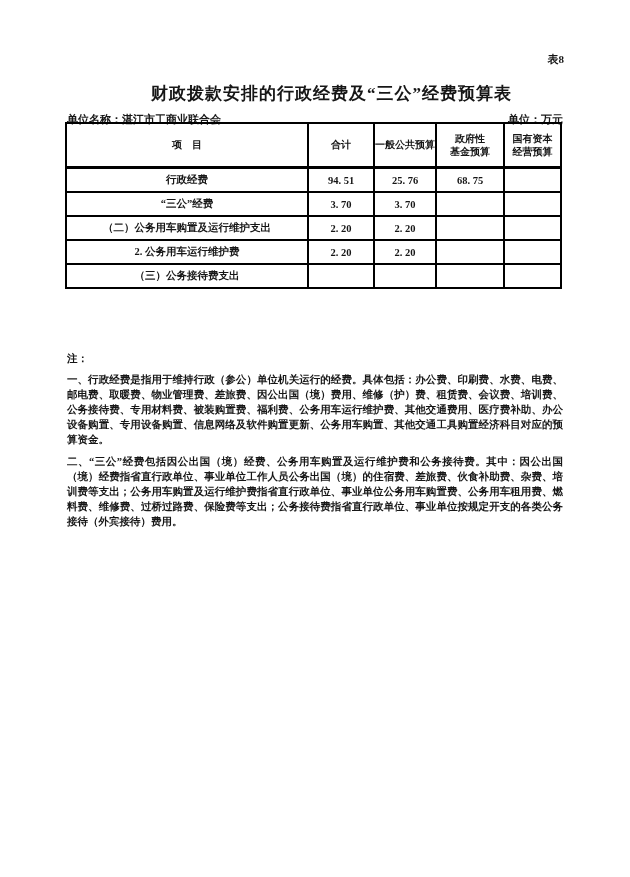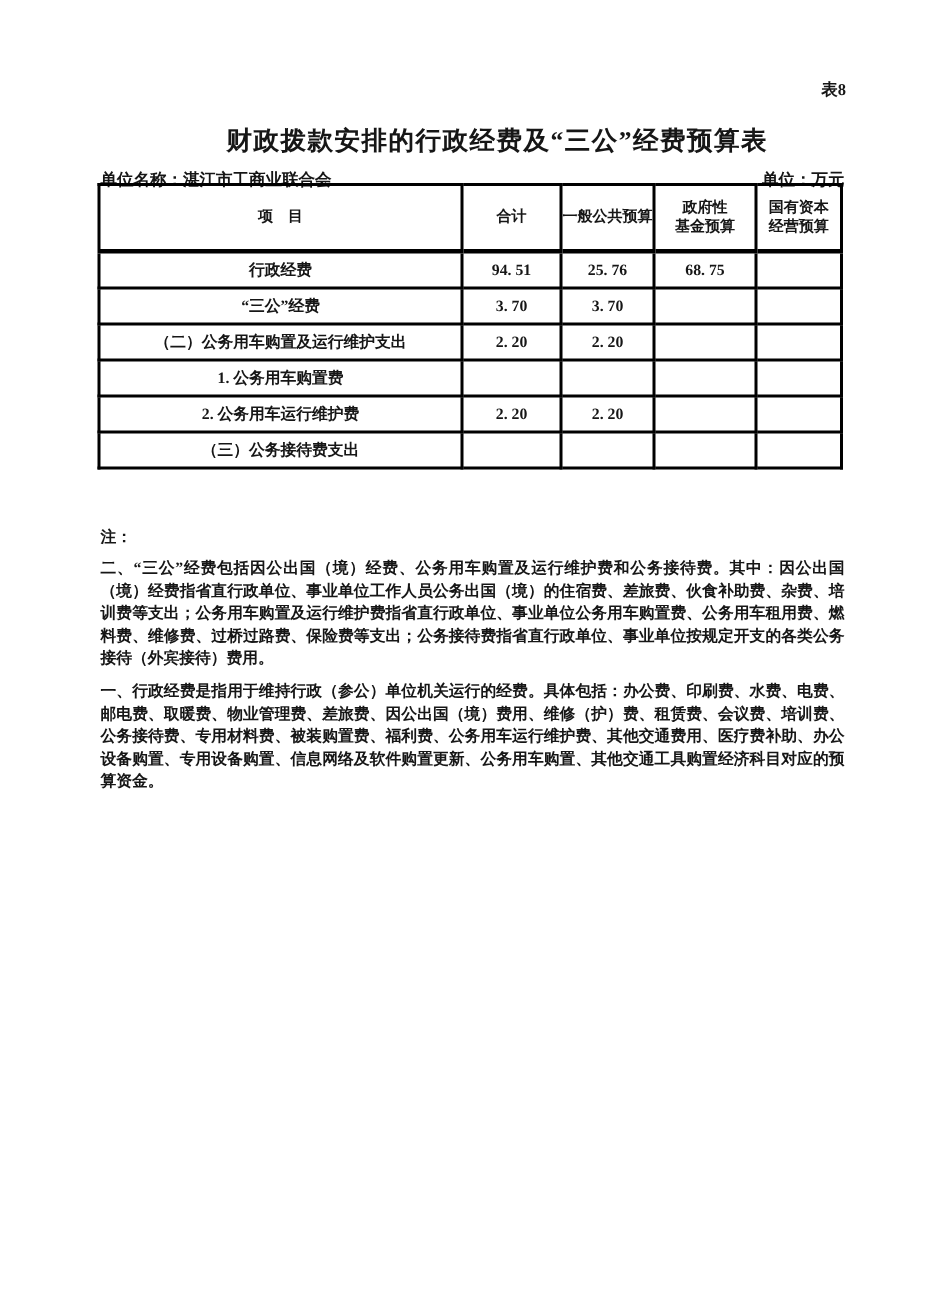--- a/index.html
+++ b/index.html
@@ -96,42 +96,35 @@
         <td class="num"></td>
       </tr>
       <tr>
         <td class="lbl ind-2">（二）公务用车购置及运行维护支出</td>
         <td class="num">2. 20</td>
         <td class="num">2. 20</td>
         <td class="num"></td>
         <td class="num"></td>
       </tr>
       <tr>
-        <td class="lbl ind-3">1. 公务用车购置费</td>
-        <td class="num"></td>
-        <td class="num"></td>
-        <td class="num"></td>
-        <td class="num"></td>
-      </tr>
-      <tr>
         <td class="lbl ind-3">2. 公务用车运行维护费</td>
         <td class="num">2. 20</td>
         <td class="num">2. 20</td>
         <td class="num"></td>
         <td class="num"></td>
       </tr>
       <tr>
         <td class="lbl ind-2">（三）公务接待费支出</td>
         <td class="num"></td>
         <td class="num"></td>
         <td class="num"></td>
         <td class="num"></td>
       </tr>
     </tbody>
   </table>
 
   <div class="notes">
     <div class="note-label">注：</div>
+    <p>一、行政经费是指用于维持行政（参公）单位机关运行的经费。具体包括：办公费、印刷费、水费、电费、邮电费、取暖费、物业管理费、差旅费、因公出国（境）费用、维修（护）费、租赁费、会议费、培训费、公务接待费、专用材料费、被装购置费、福利费、公务用车运行维护费、其他交通费用、医疗费补助、办公设备购置、专用设备购置、信息网络及软件购置更新、公务用车购置、其他交通工具购置经济科目对应的预算资金。</p>
     <p>二、“三公”经费包括因公出国（境）经费、公务用车购置及运行维护费和公务接待费。其中：因公出国（境）经费指省直行政单位、事业单位工作人员公务出国（境）的住宿费、差旅费、伙食补助费、杂费、培训费等支出；公务用车购置及运行维护费指省直行政单位、事业单位公务用车购置费、公务用车租用费、燃料费、维修费、过桥过路费、保险费等支出；公务接待费指省直行政单位、事业单位按规定开支的各类公务接待（外宾接待）费用。</p>
-    <p>一、行政经费是指用于维持行政（参公）单位机关运行的经费。具体包括：办公费、印刷费、水费、电费、邮电费、取暖费、物业管理费、差旅费、因公出国（境）费用、维修（护）费、租赁费、会议费、培训费、公务接待费、专用材料费、被装购置费、福利费、公务用车运行维护费、其他交通费用、医疗费补助、办公设备购置、专用设备购置、信息网络及软件购置更新、公务用车购置、其他交通工具购置经济科目对应的预算资金。</p>
   </div>
 
 </div>
 
 </body></html>

